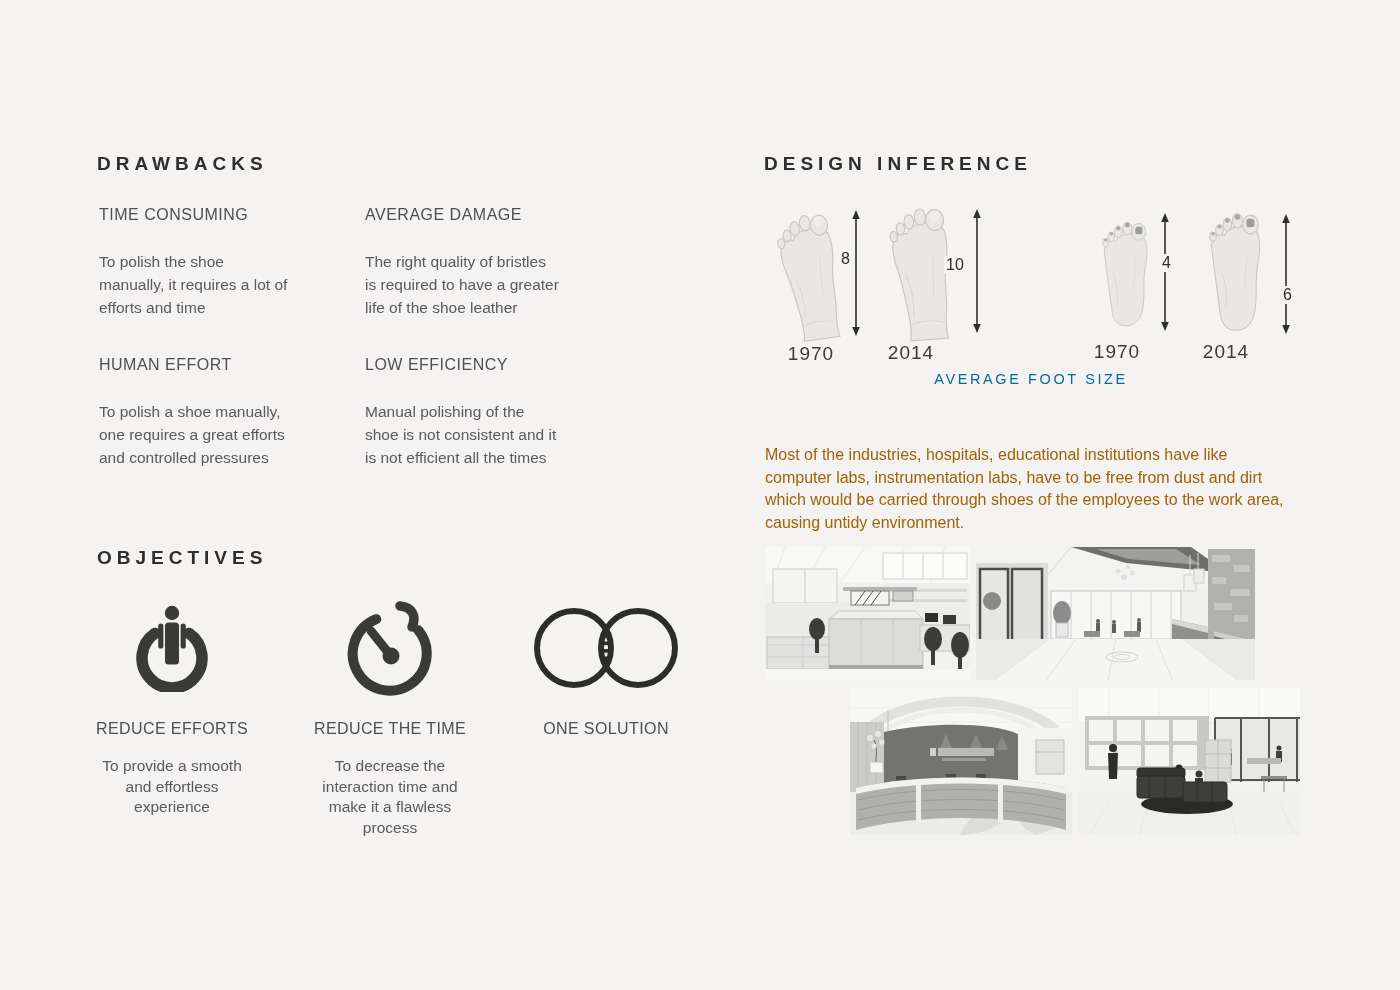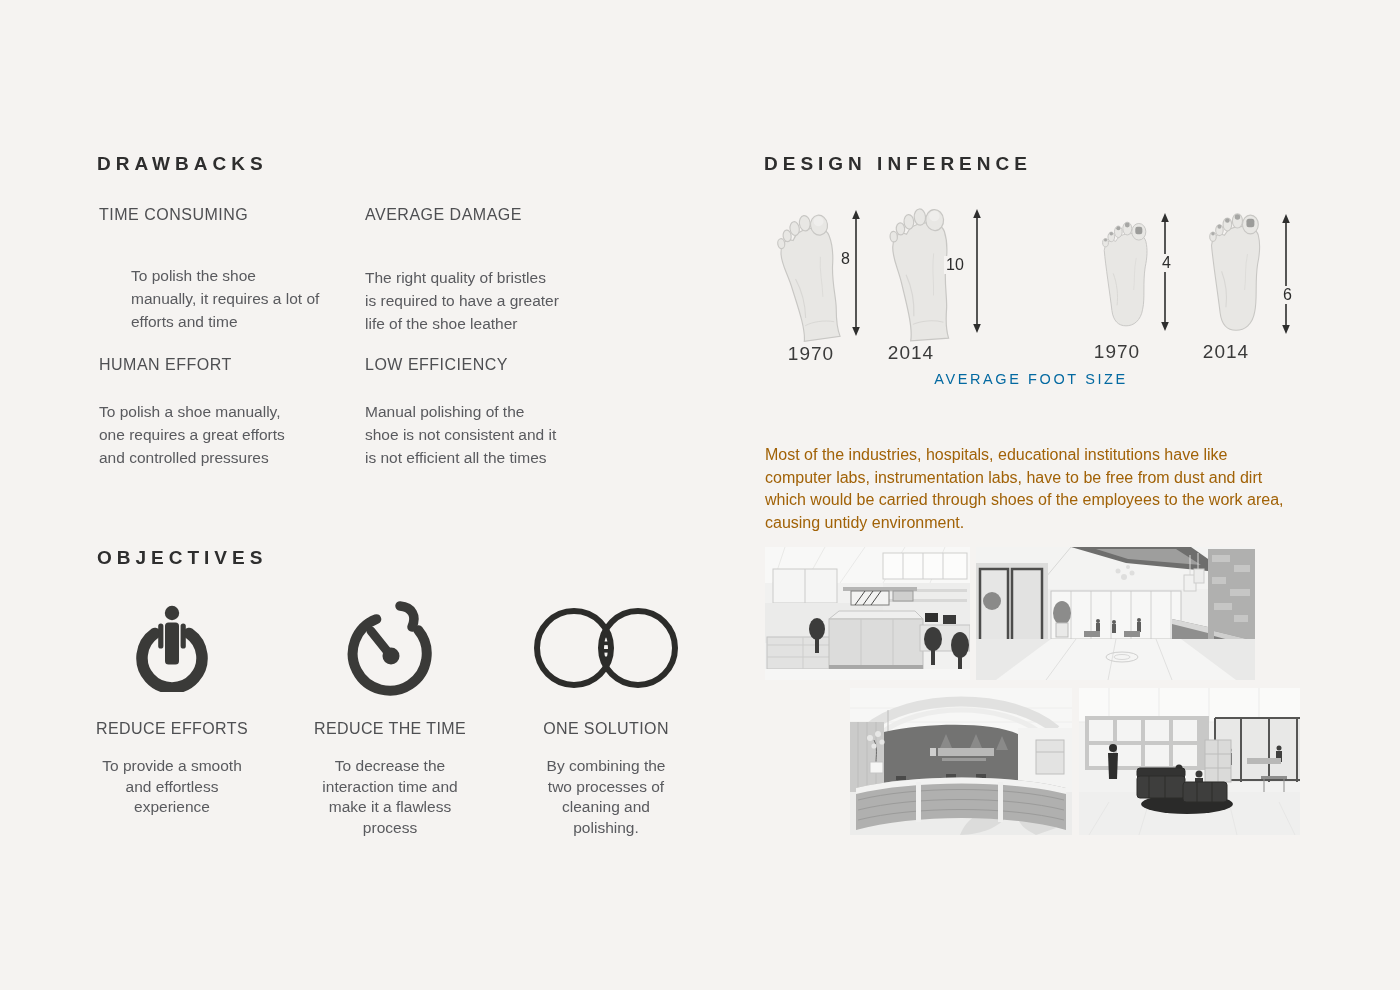--- a/index.html
+++ b/index.html
@@ -71,24 +71,24 @@
       <path d="M68,64 C64,82 66,100 64,116" fill="none" stroke="#dcdbd8" stroke-width="1.2"></path>
       <path d="M36,150 C46,146 62,146 74,150" fill="none" stroke="#d8d7d4" stroke-width="1.2"></path>
     </g>
   </defs>
 </svg>
 
 <div class="abs section-title" style="left:97px;top:153px;">DRAWBACKS</div>
 
 <div class="abs item-heading" style="left:99px;top:206px;">TIME CONSUMING</div>
 <div class="abs item-heading" style="left:365px;top:206px;">AVERAGE DAMAGE</div>
-<div class="abs body-text" style="left:99px;top:264px;margin-left:32px;">To polish the shoe
+<div class="abs body-text" style="left:99px;top:250px;">To polish the shoe
 manually, it requires a lot of
 efforts and time</div>
-<div class="abs body-text" style="left:365px;top:266px;">The right quality of bristles
+<div class="abs body-text" style="left:365px;top:250px;">The right quality of bristles
 is required to have a greater
 life of the shoe leather</div>
 
 <div class="abs item-heading" style="left:99px;top:356px;text-align:center;">HUMAN EFFORT</div>
 <div class="abs item-heading" style="left:365px;top:356px;">LOW EFFICIENCY</div>
 <div class="abs body-text" style="left:99px;top:400px;">To polish a shoe manually,
 one requires a great efforts
 and controlled pressures</div>
 <div class="abs body-text" style="left:365px;top:400px;">Manual polishing of the
 shoe is not consistent and it
@@ -151,24 +151,20 @@
             <rect x="58" y="57" width="30" height="3.6"></rect>
             <rect x="58" y="64.5" width="30" height="3.6"></rect>
           </g>
         </g>
       </g>
       <circle cx="40" cy="41" r="37" fill="none" stroke="#2c2c2a" stroke-width="6"></circle>
       <circle cx="104" cy="41" r="37" fill="none" stroke="#2c2c2a" stroke-width="6"></circle>
     </svg>
   </div>
   <div class="obj-heading">ONE SOLUTION</div>
-  <div class="obj-body">By combining the
-two processes of
-cleaning and
-polishing.</div>
 </div>
 
 <div class="abs section-title" style="left:764px;top:153px;">DESIGN INFERENCE</div>
 
 <div class="abs" style="left:0;top:0;">
 
   <svg class="abs" style="left:778px;top:206px;transform:rotate(-8deg);transform-origin:50% 90%;" width="80" height="136" viewBox="0 0 104 170">
     <use href="#foot-male"></use>
   </svg>
 

